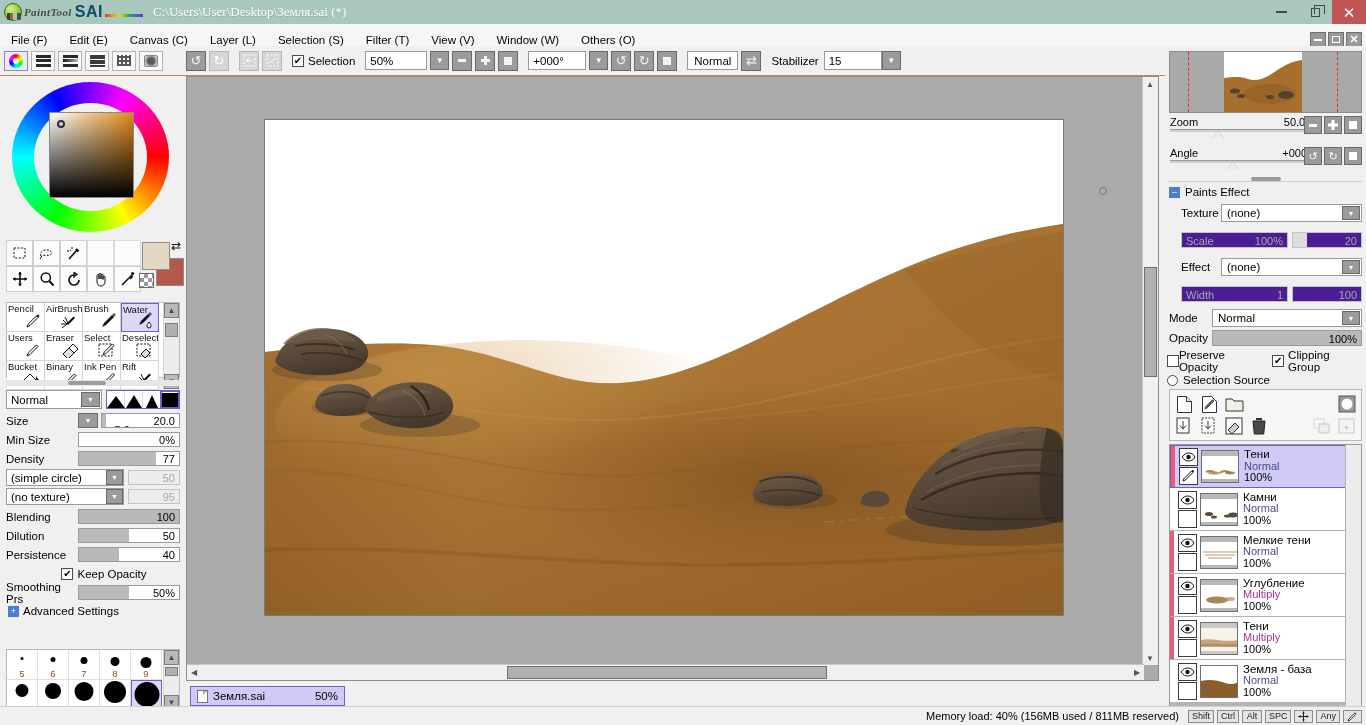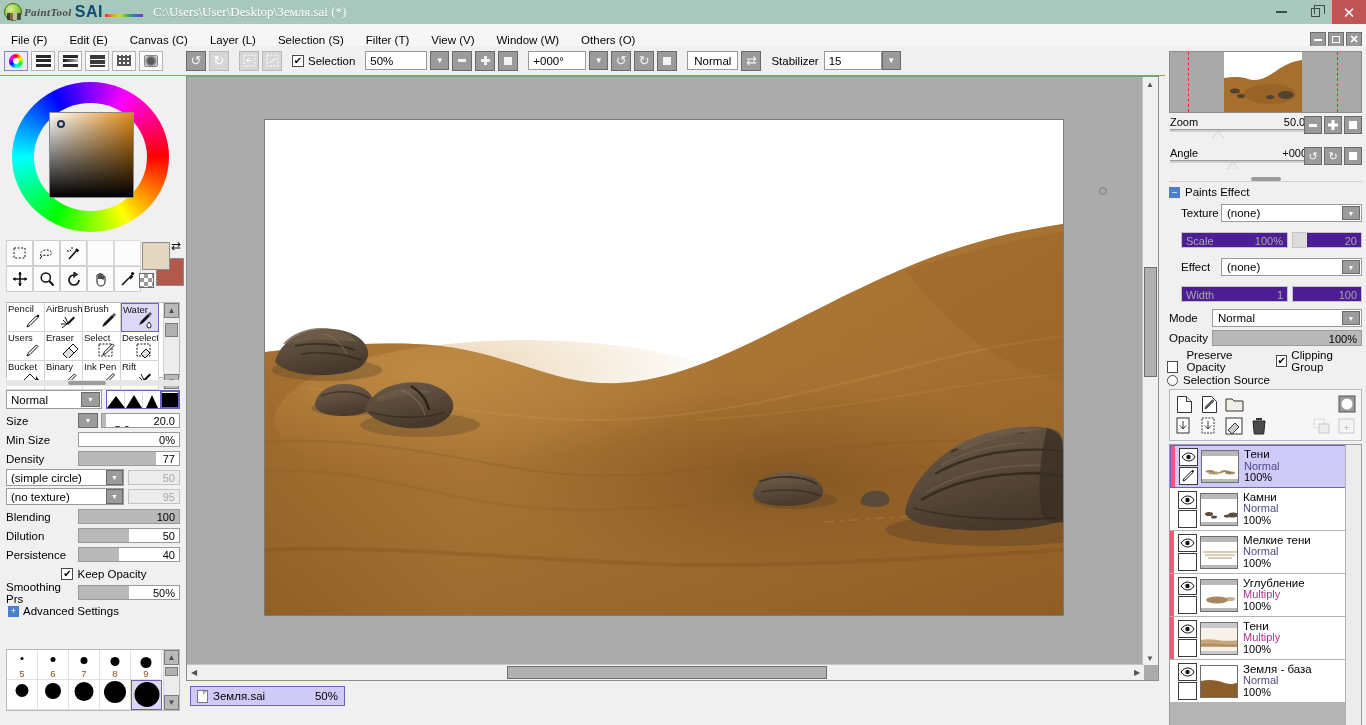--- a/index.html
+++ b/index.html
@@ -1130,21 +1130,21 @@
       </div>
     </div>
     <div class="mode-row">
       <span class="mname">Opacity</span>
       <div class="opacity-bar">
         <span class="v">100%</span>
       </div>
     </div>
 
     <div id="chk-row">
-      <span style="display:flex;align-items:flex-end;gap:8px">
+      <span style="display:flex;align-items:center;gap:0">
         <span class="cb"></span>
         <span>Preserve Opacity</span>
       </span>
       <span style="display:flex;align-items:center;gap:4px">
         <span class="cb">✔</span>
         <span>Clipping Group</span>
       </span>
     </div>
     <div id="radio-row">
       <span class="radio"></span>
@@ -1380,14 +1380,33 @@
         </span>
       </div>
 
       <div id="ll-vscroll">
         <div class="scr-btn" style="position:absolute;bottom:0;left:0">▼</div>
       </div>
     </div>
 
   </div>
 
+  <div id="statusbar">
+    <span id="mem-text">Memory load: 40% (156MB used / 811MB reserved)</span>
+    <span class="keycap">Shift</span>
+    <span class="keycap">Ctrl</span>
+    <span class="keycap">Alt</span>
+    <span class="keycap">SPC</span>
+    <span class="keycap ic">
+        <svg width="11" height="11" viewBox="0 0 11 11">
+          <path d="M5.5 0.5v10M0.5 5.5h10" stroke="#222"></path>
+          <path d="M5.5 0.5l-1.4 2h2.8zM5.5 10.5l-1.4-2h2.8zM0.5 5.5l2-1.4v2.8zM10.5 5.5l-2-1.4v2.8z" fill="#222"></path>
+        </svg>
+      </span>
+    <span class="keycap">Any</span>
+    <span class="keycap ic">
+        <svg width="11" height="11" viewBox="0 0 11 11">
+          <path d="M1 10l2-0.8 6.2-6.2-1.2-1.2L1.8 8z" fill="#fff" stroke="#333"></path>
+        </svg>
+      </span>
+  </div>
 
 </div>
 
 </body></html>

